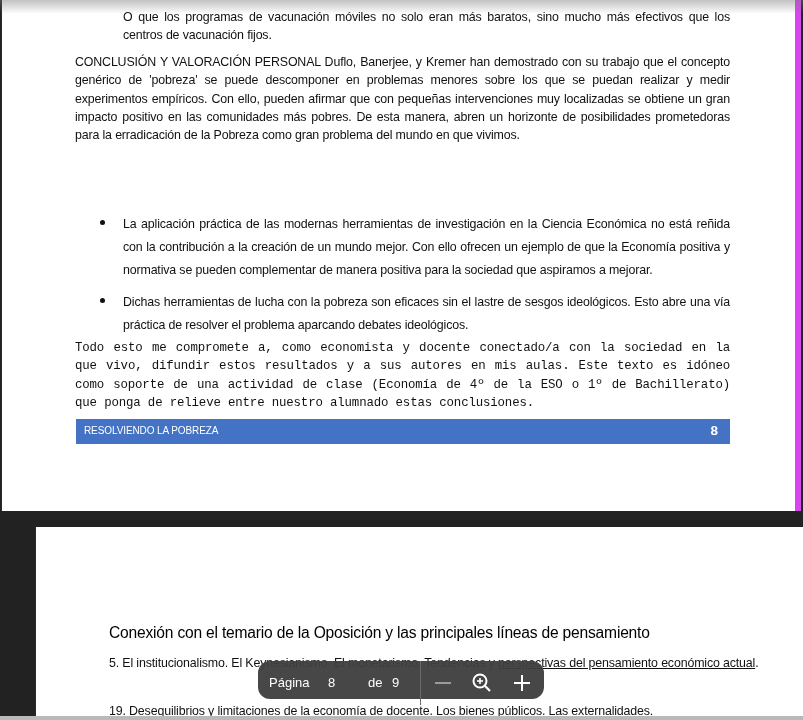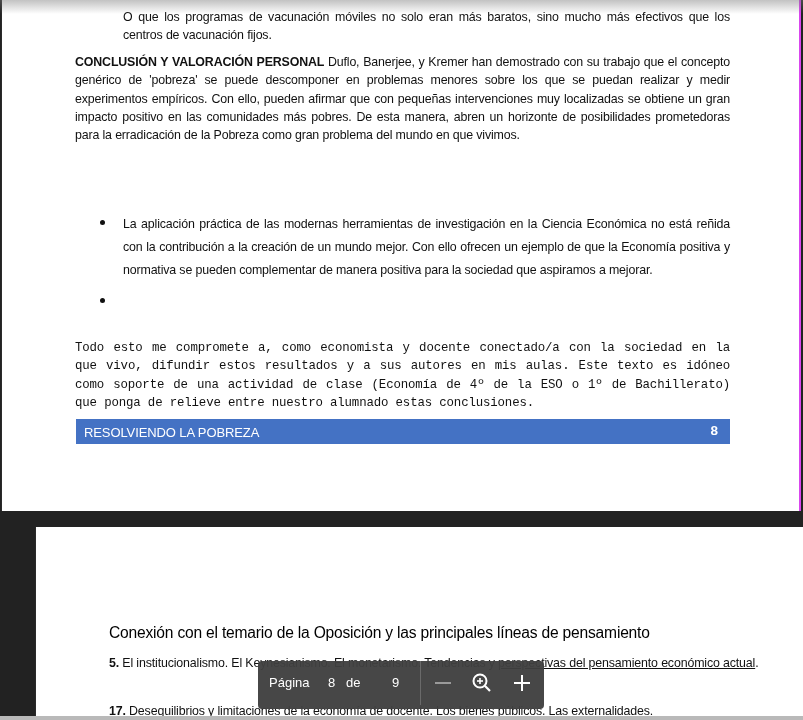--- a/index.html
+++ b/index.html
@@ -4,65 +4,65 @@
 <style>
   html, body { margin: 0; padding: 0; }
   body {
     width: 803px; height: 720px; overflow: hidden;
     background: #222222; position: relative;
     font-family: "Liberation Sans", sans-serif;
   }
   .viewer { position: absolute; left: 0; top: 0; width: 803px; height: 720px; background: #222222; }
   .page {
     position: absolute; left: 1px; width: 800px; background: #ffffff;
-    border-left: 1px solid #2a2a2a; border-right: 2px solid #d946ef; box-sizing: border-box;
+    border-left: 1px solid #2a2a2a; border-right: 6px solid #d946ef; box-sizing: border-box;
     overflow: hidden;
   }
   .page-8 { top: 0; height: 511px; }
   .page-9 { top: 527px; height: 193px; margin-left: 34px; }
 
   .txt {
     position: absolute; left: 73px; width: 655px;
     font-size: 12.4px; line-height: 18.3px; color: #111111;
     text-align: justify; letter-spacing: -0.15px;
   }
   .txt p { margin: 0; }
   .indent { left: 121px; width: 607px; }
-  .b { font-weight: bold; }
+  .b { font-weight: normal; }
   .u { text-decoration: underline; }
 
   .bullet-list { position: absolute; left: 73px; width: 655px; }
   .bullet-item { position: relative; padding-left: 48px; font-size: 12.4px; line-height: 23px; color: #111; text-align: justify; letter-spacing: -0.15px; }
   .bullet-dot { position: absolute; left: 25px; top: 7px; width: 5px; height: 5px; border-radius: 50%; background: #111; }
 
   .footer-band {
     position: absolute; left: 74px; top: 419px; width: 654px; height: 25px;
     background: #4472c4; color: #ffffff;
   }
-  .footer-title { position: absolute; left: 8px; top: 6px; font-size: 13px; letter-spacing: -0.1px; }
+  .footer-title { position: absolute; left: 8px; top: 6px; font-size: 10px; letter-spacing: -0.1px; }
   .footer-num { position: absolute; right: 12px; top: 4px; font-size: 13.5px; font-weight: bold; }
 
   .h2 {
     position: absolute; left: 73px; top: 97px; font-size: 15.6px; color: #000;
     letter-spacing: -0.2px; white-space: nowrap;
   }
 
   .shade-top {
     position: absolute; left: 0; top: 0; width: 803px; height: 14px;
     background: linear-gradient(to bottom, rgba(120,120,120,0.45), rgba(120,120,120,0));
     pointer-events: none;
   }
   .shade-bottom {
     position: absolute; left: 0; top: 716px; width: 803px; height: 4px;
     background: #b9b9b9; pointer-events: none;
   }
 
   .toolbar {
-    position: absolute; left: 258px; top: 661px; width: 286px; height: 48px;
-    background: rgba(64,64,64,0.96); border-radius: 4px; color: #ffffff;
+    position: absolute; left: 258px; top: 661px; width: 286px; height: 38px;
+    background: rgba(64,64,64,0.96); border-radius: 12px; color: #ffffff;
     font-size: 13px;
   }
   .tb-label { position: absolute; top: 14px; }
   .tb-divider { position: absolute; left: 162px; top: 0; width: 1px; height: 44px; background: #6a6a6a; }
   .tb-btn { position: absolute; top: 10px; width: 24px; height: 24px; }
   .tb-btn svg { display: block; }
 </style>
 </head>
 <body>
 
@@ -78,20 +78,21 @@
     </div>
 
 
     <div class="bullet-list" style="top:213px;">
       <div class="bullet-item">
         <span class="bullet-dot"></span>
         <span>La aplicación práctica de las modernas herramientas de investigación en la Ciencia Económica no está reñida con la contribución a la creación de un mundo mejor. Con ello ofrecen un ejemplo de que la Economía positiva y normativa se pueden complementar de manera positiva para la sociedad que aspiramos a mejorar.</span>
       </div>
       <div class="bullet-item" style="margin-top:9px;">
         <span class="bullet-dot"></span>
+        <span>Dichas herramientas de lucha con la pobreza son eficaces sin el lastre de sesgos ideológicos. Esto abre una vía práctica de resolver el problema aparcando debates ideológicos.</span>
       </div>
     </div>
 
     <div class="txt" style="top:339px;font-family:Liberation Mono, monospace;">
       <p>Todo esto me compromete a, como economista y docente conectado/a con la sociedad en la que vivo, difundir estos resultados y a sus autores en mis aulas. Este texto es idóneo como soporte de una actividad de clase (Economía de 4º de la ESO o 1º de Bachillerato) que ponga de relieve entre nuestro alumnado estas conclusiones.</p>
     </div>
 
     <div class="footer-band">
       <span class="footer-title">RESOLVIENDO LA POBREZA</span>
       <span class="footer-num">8</span>
@@ -99,31 +100,31 @@
   </div>
 
   <div class="page page-9">
     <div class="h2">Conexión con el temario de la Oposición y las principales líneas de pensamiento</div>
 
     <div class="txt" style="top:127px;">
       <p><span class="b">5.</span><span> El institucionalismo. El Keynesianismo. El monetarismo. Tendencias y </span><span class="u">perspectivas del pensamiento económico actual</span><span>.</span></p>
     </div>
 
     <div class="txt" style="top:175px; white-space:nowrap;">
-      <p><span class="b u">17.</span><span class="u"> Desequilibrios y limitaciones de la economía de docente. Los bienes públicos. Las externalidades.</span></p>
+      <p><span class="b u">19.</span><span class="u"> Desequilibrios y limitaciones de la economía de docente. Los bienes públicos. Las externalidades.</span></p>
     </div>
   </div>
 
   <div class="shade-top"></div>
   <div class="shade-bottom"></div>
 
   <div class="toolbar">
     <span class="tb-label" style="left:11px;">Página</span>
     <span class="tb-label" style="left:70px;">8</span>
-    <span class="tb-label" style="left:88px;">de</span>
+    <span class="tb-label" style="left:110px;">de</span>
     <span class="tb-label" style="left:134px;">9</span>
     <div class="tb-divider"></div>
 
     <div class="tb-btn" style="left:173px;">
       <svg width="24" height="24" viewBox="0 0 24 24">
         <line x1="4" y1="12" x2="20" y2="12" stroke="#9a9a9a" stroke-width="2"></line>
       </svg>
     </div>
     <div class="tb-btn" style="left:212px;">
       <svg width="24" height="24" viewBox="0 0 24 24">

